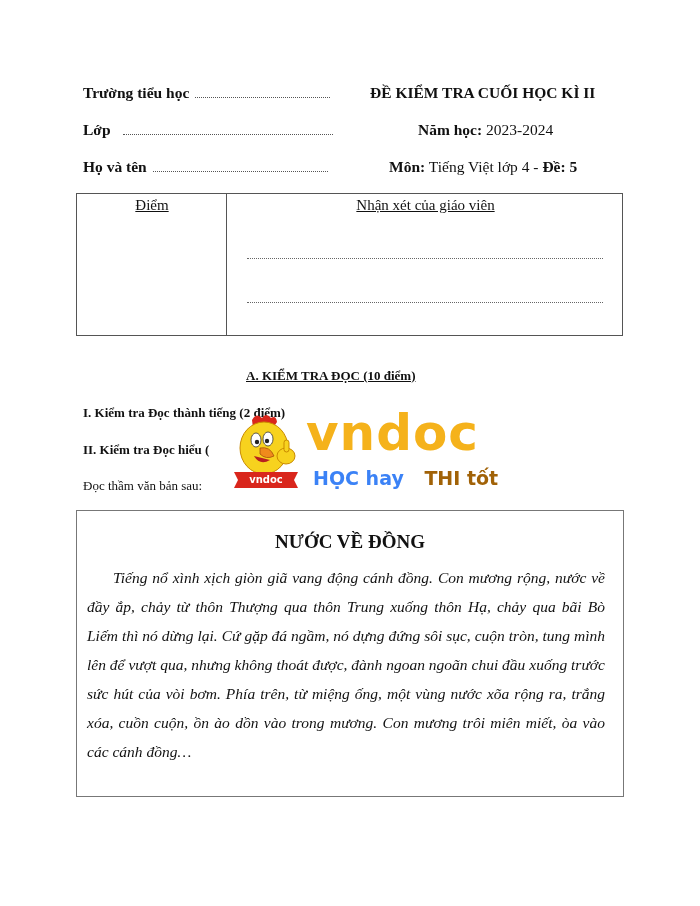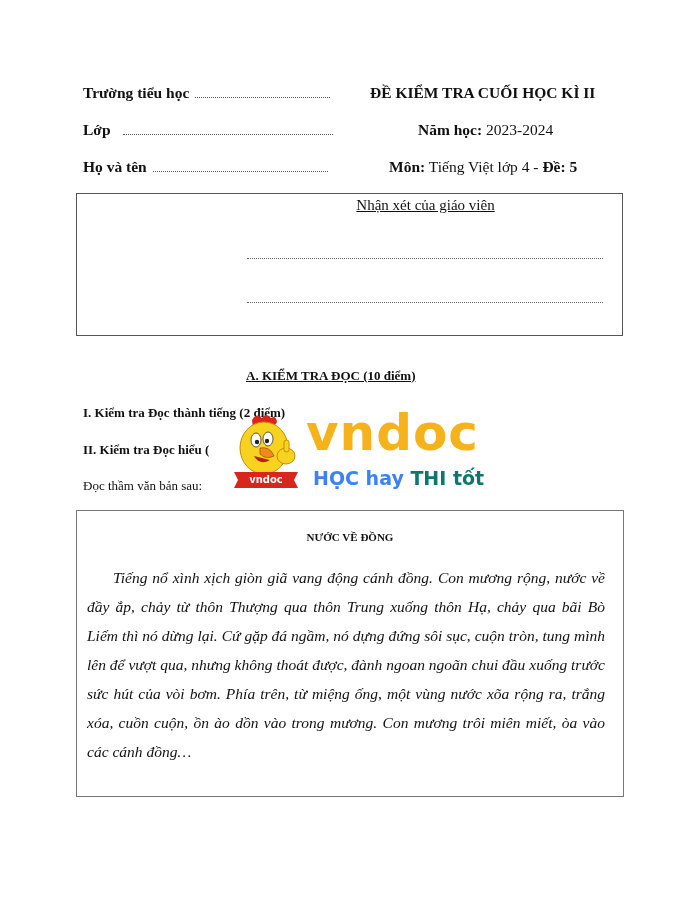--- a/index.html
+++ b/index.html
@@ -8,21 +8,21 @@
   .abs { position:absolute; }
   .bold { font-weight:bold; }
   .hdr { font-size:15.5px; line-height:20px; white-space:nowrap; }
   .dots { display:inline-block; border-bottom:1px dotted #555; height:12px; vertical-align:baseline; margin-left:6px; }
   .tbl { position:absolute; left:76px; top:193px; width:547px; height:143px; border:1px solid #555; box-sizing:border-box; }
   .tbl .col1 { position:absolute; left:0; top:0; width:150px; height:100%; border-right:1px solid #555; box-sizing:border-box; }
   .tbl .cap { position:absolute; top:3px; font-size:15px; text-decoration:underline; text-align:center; }
   .tbl .line { position:absolute; left:170px; width:356px; border-bottom:1px dotted #666; height:0; }
   .section { font-size:13px; line-height:20px; white-space:nowrap; }
   .passage { position:absolute; left:76px; top:510px; width:548px; height:287px; border:1px solid #777; box-sizing:border-box; }
-  .passage .ptitle { position:absolute; left:0; width:100%; top:20px; text-align:center; font-weight:bold; font-size:11px; }
+  .passage .ptitle { position:absolute; left:0; width:100%; top:20px; text-align:center; font-weight:bold; font-size:19px; }
   .passage .pbody { position:absolute; left:10px; right:10px; top:52px; font-style:italic; font-size:15.5px; line-height:29px; text-align:justify; }
   .passage p { margin:0 8px 4px 0; text-indent:26px; }
   .logo-word { font-family:"DejaVu Sans",sans-serif; font-weight:bold; }
 </style>
 </head>
 <body>
 
 <div class="abs hdr" style="left:83px;top:83px;">
   <span class="bold">Trường tiểu học</span><span class="dots" style="width:135px;"></span>
 </div>
@@ -38,20 +38,23 @@
   <span class="bold">Năm học:</span>
   <span>2023-2024</span>
 </div>
 <div class="abs hdr" style="left:389px;top:157px;">
   <span class="bold">Môn:</span>
   <span>Tiếng Việt lớp 4 -</span>
   <span class="bold">Đề: 5</span>
 </div>
 
 <div class="tbl">
+  <div class="col1">
+    <div class="cap" style="left:0;width:150px;">Điểm</div>
+  </div>
   <div class="cap" style="left:150px;width:397px;">Nhận xét của giáo viên</div>
   <div class="line" style="top:64px;"></div>
   <div class="line" style="top:108px;"></div>
 </div>
 
 <div class="abs section bold" style="left:246px;top:366px;text-decoration:underline;">A. KIỂM TRA ĐỌC (10 điểm)</div>
 <div class="abs section bold" style="left:83px;top:403px;">I. Kiểm tra Đọc thành tiếng (2 điểm)</div>
 <div class="abs section bold" style="left:83px;top:440px;font-family:Liberation Serif, serif;">II. Kiểm tra Đọc hiểu (</div>
 <div class="abs section" style="left:83px;top:476px;">Đọc thầm văn bản sau:</div>
 
@@ -67,21 +70,21 @@
     <path d="M24 44 q6 10 16 4" fill="#b81f1f"></path>
     <ellipse cx="56" cy="44" rx="9" ry="8" fill="#f7d21e" stroke="#c98a00" stroke-width="1"></ellipse>
     <rect x="54" y="28" width="5" height="12" rx="2.5" fill="#f7d21e" stroke="#c98a00" stroke-width="1"></rect>
     <path d="M4 60 l64 0 l-4 8 l4 8 l-64 0 l4 -8z" fill="#d9261c"></path>
     <text x="36" y="71" text-anchor="middle" font-family="DejaVu Sans, sans-serif" font-size="10" font-weight="bold" fill="#fff">vndoc</text>
   </svg>
 </div>
 <div class="abs logo-word" style="left:306px;top:405px;font-size:50px;line-height:56px;color:#f5b21b;letter-spacing:1px;">vndoc</div>
 <div class="abs logo-word" style="left:313px;top:466px;font-size:19px;line-height:24px;white-space:nowrap;">
   <span style="color:#3b82f6;">HỌC hay</span>
-  <span style="color:#0f766e;">THI tốt</span>
+  <span style="color:#a16207;margin-left:14px;">THI tốt</span>
 </div>
 
 <div class="passage">
   <div class="ptitle">NƯỚC VỀ ĐỒNG</div>
   <div class="pbody">
     <p>Tiếng nổ xình xịch giòn giã vang động cánh đồng. Con mương rộng, nước về đầy ắp, chảy từ thôn Thượng qua thôn Trung xuống thôn Hạ, chảy qua bãi Bò Liếm thì nó dừng lại. Cứ gặp đá ngầm, nó dựng đứng sôi sục, cuộn tròn, tung mình lên để vượt qua, nhưng không thoát được, đành ngoan ngoãn chui đầu xuống trước sức hút của vòi bơm. Phía trên, từ miệng ống, một vùng nước xõa rộng ra, trắng xóa, cuồn cuộn, ồn ào dồn vào trong mương. Con mương trôi miên miết, òa vào các cánh đồng…</p>
   </div>
 </div>
 
 </body></html>

